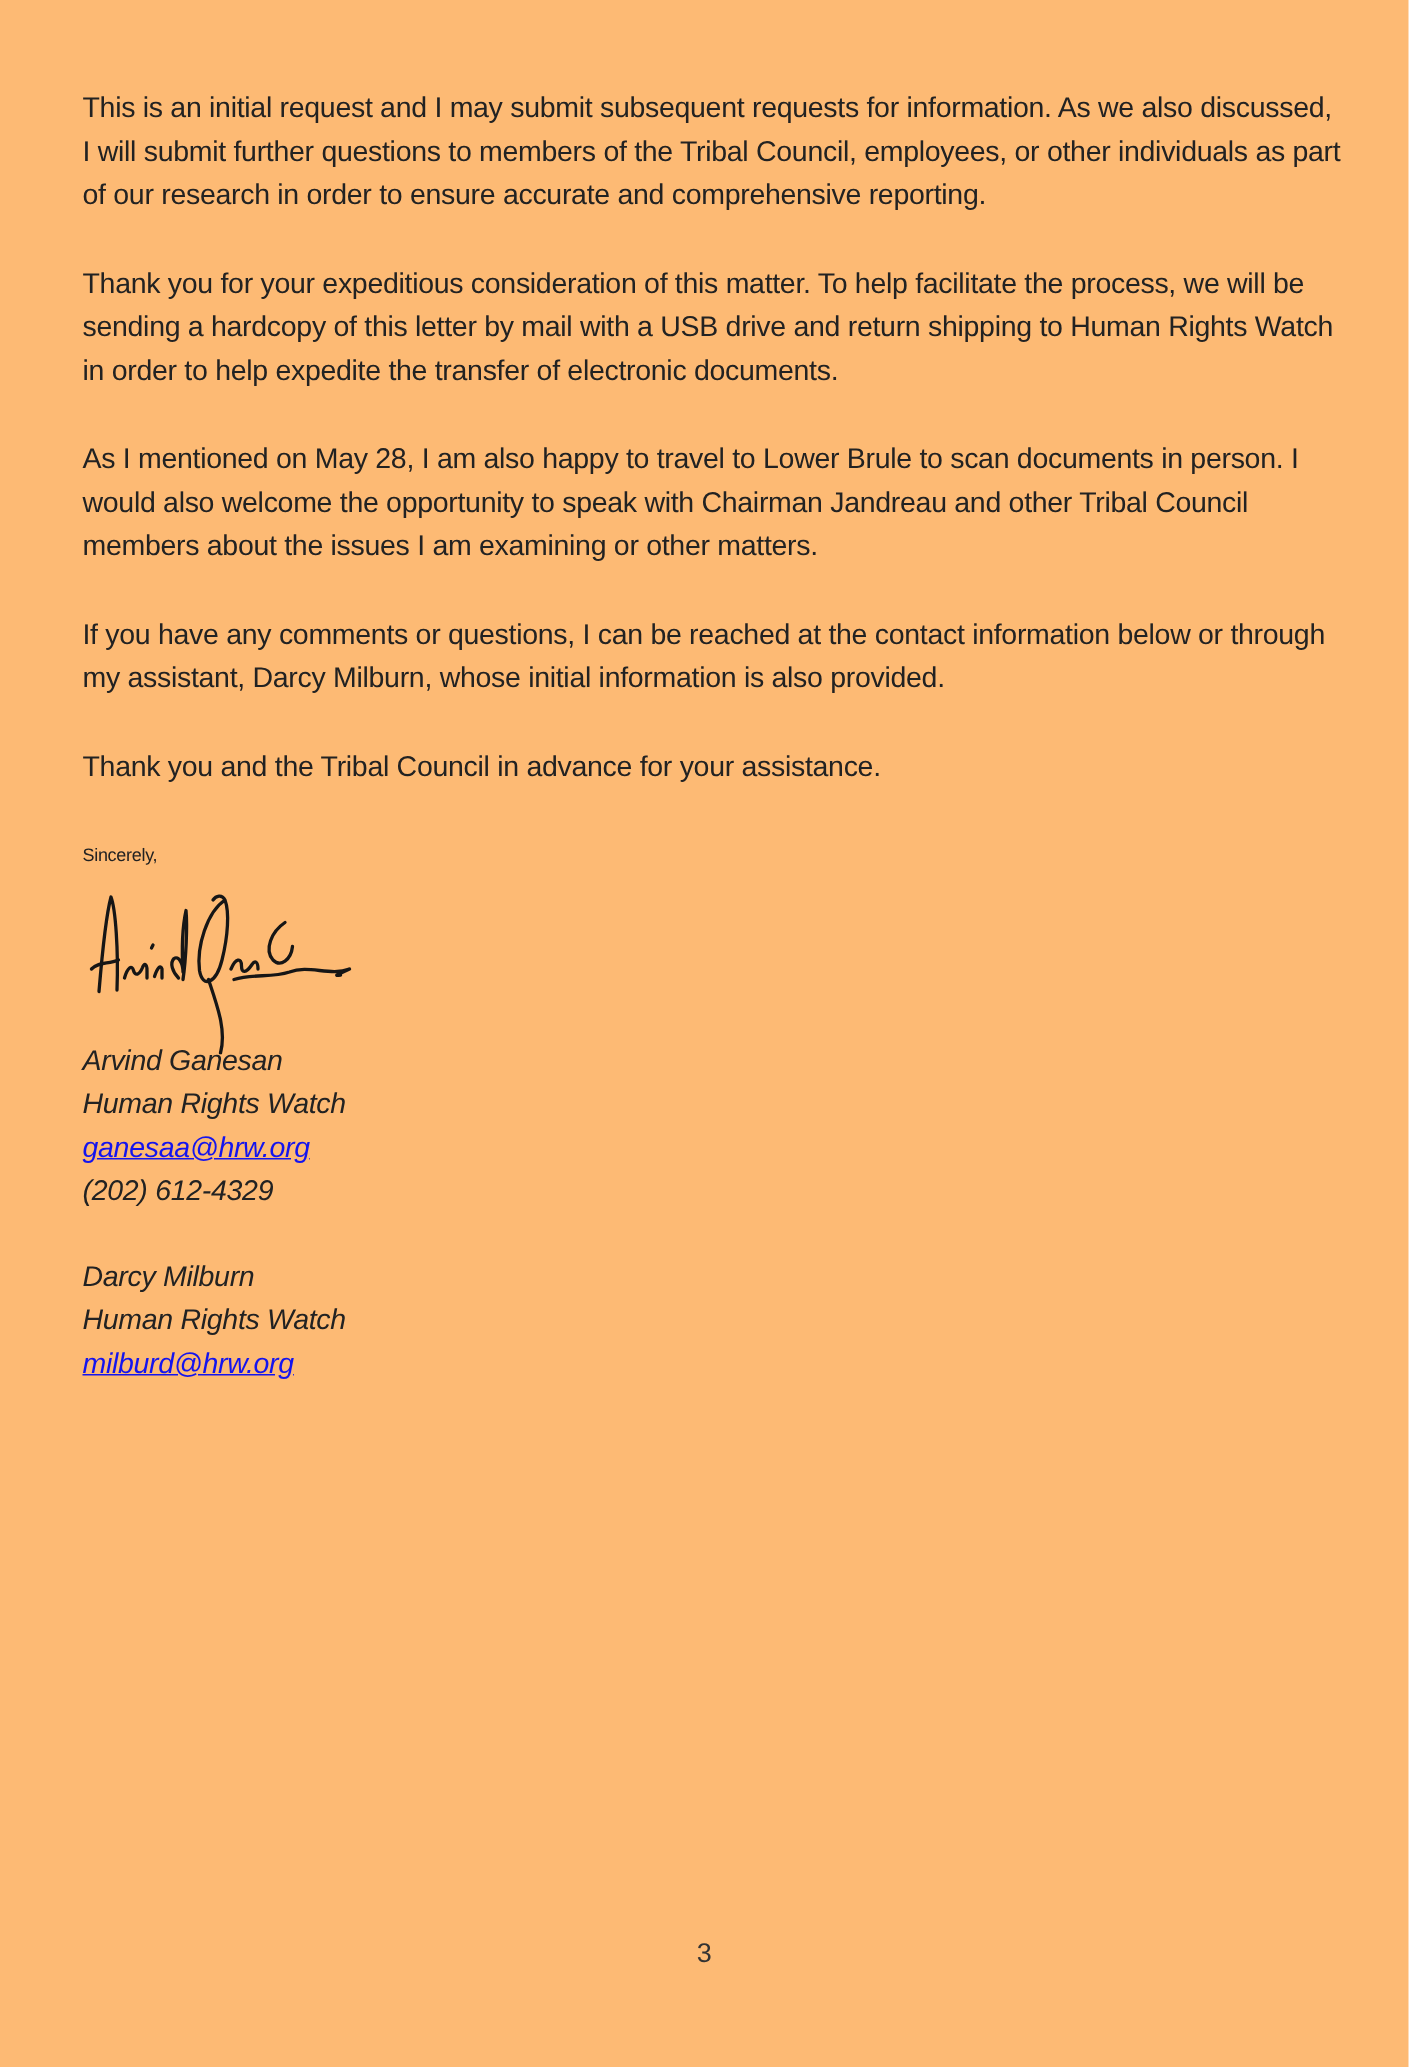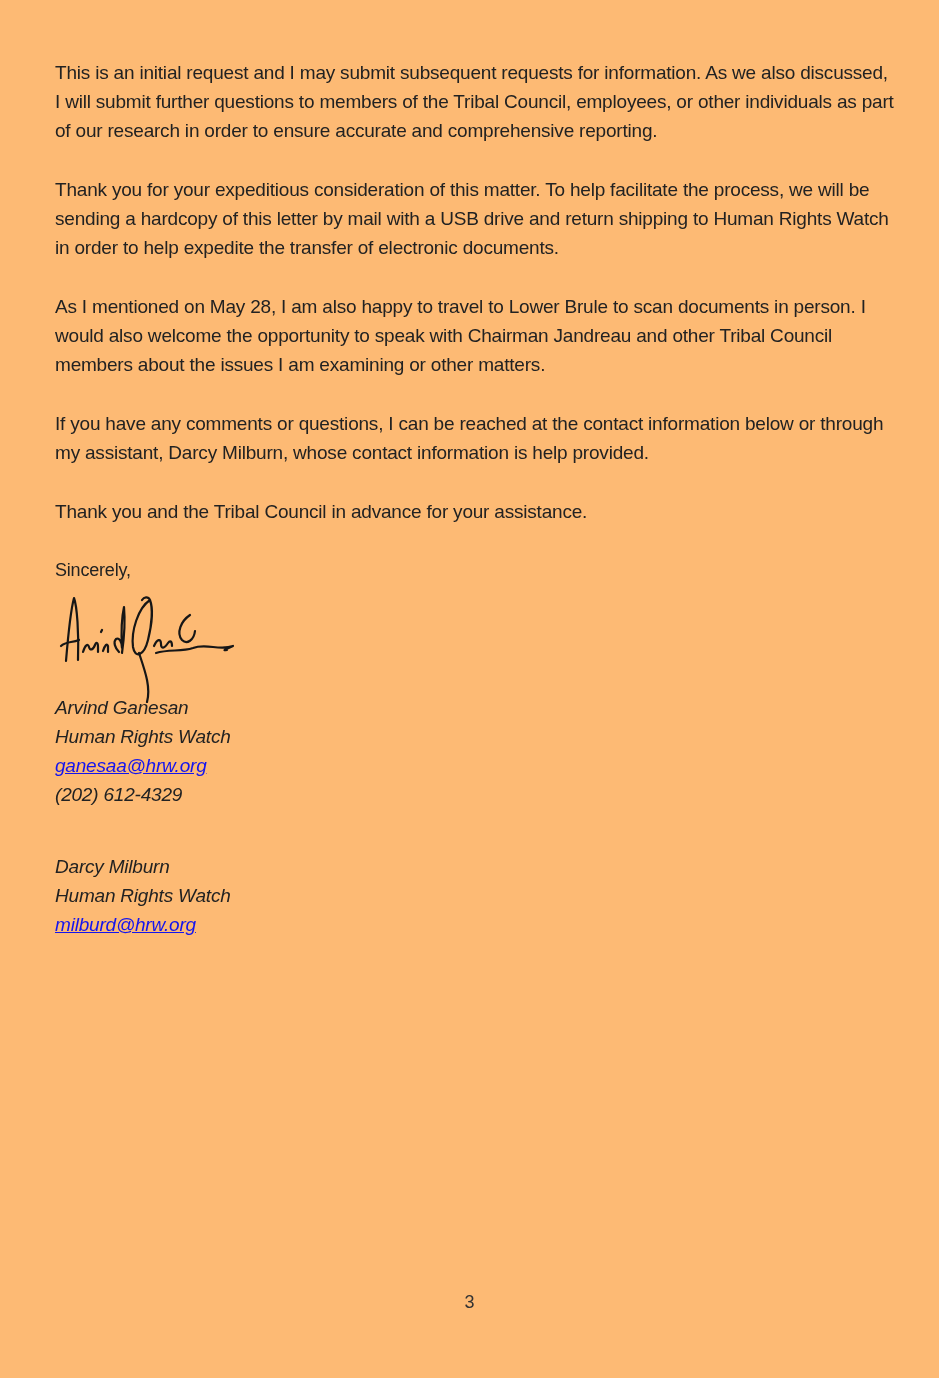--- a/index.html
+++ b/index.html
@@ -25,21 +25,21 @@
   }
   .para {
     margin: 0 0 30px 0;
     font-size: 19px;
     line-height: 29px;
     letter-spacing: -0.2px;
     color: #222222;
   }
   .closing {
     margin: 12px 0 6px 0;
-    font-size: 18px;
+    font-size: 12px;
     line-height: 29px;
     letter-spacing: -0.2px;
   }
   .signature-wrap {
     margin: 2px 0 -10px 2px;
     width: 190px;
     height: 112px;
   }
   .sig-block {
     font-size: 19px;
@@ -49,42 +49,42 @@
   }
   .sig-block .line {
     display: block;
   }
   .sig-block a {
     color: #1414ee;
     text-decoration: underline;
     cursor: pointer;
   }
   .block-gap {
-    margin-top: 43px;
+    margin-top: 28px;
   }
   .page-number {
     position: absolute;
     top: 1292px;
     left: 0;
     width: 100%;
     text-align: center;
     font-size: 18px;
     color: #333333;
   }
 </style>
 </head>
 <body>
 
 <div class="page">
   <div class="content">
 
     <p class="para">This is an initial request and I may submit subsequent requests for information. As we also discussed, I will submit further questions to members of the Tribal Council, employees, or other individuals as part of our research in order to ensure accurate and comprehensive reporting.</p>
     <p class="para">Thank you for your expeditious consideration of this matter. To help facilitate the process, we will be sending a hardcopy of this letter by mail with a USB drive and return shipping to Human Rights Watch in order to help expedite the transfer of electronic documents.</p>
     <p class="para">As I mentioned on May 28, I am also happy to travel to Lower Brule to scan documents in person. I would also welcome the opportunity to speak with Chairman Jandreau and other Tribal Council members about the issues I am examining or other matters.</p>
-    <p class="para">If you have any comments or questions, I can be reached at the contact information below or through my assistant, Darcy Milburn, whose contact information is help provided.</p>
+    <p class="para">If you have any comments or questions, I can be reached at the contact information below or through my assistant, Darcy Milburn, whose initial information is also provided.</p>
     <p class="para">Thank you and the Tribal Council in advance for your assistance.</p>
 
     <p class="closing">Sincerely,</p>
 
     <div class="signature-wrap">
       <svg width="190" height="112" viewBox="0 0 190 112" xmlns="http://www.w3.org/2000/svg" fill="none" stroke="#161616" stroke-width="2.2" stroke-linecap="round" stroke-linejoin="round">
 
         <path d="M9,70 C11,46 14,18 17,7 C20,15 22,42 21,69"></path>
         <path d="M4,55 C9,50 15,52 22,49"></path>
         <path d="M26,61 C28,54 31,52 32,56 C33,60 36,59 38,54 C39,51 41,51 41,56 L41,61"></path>

